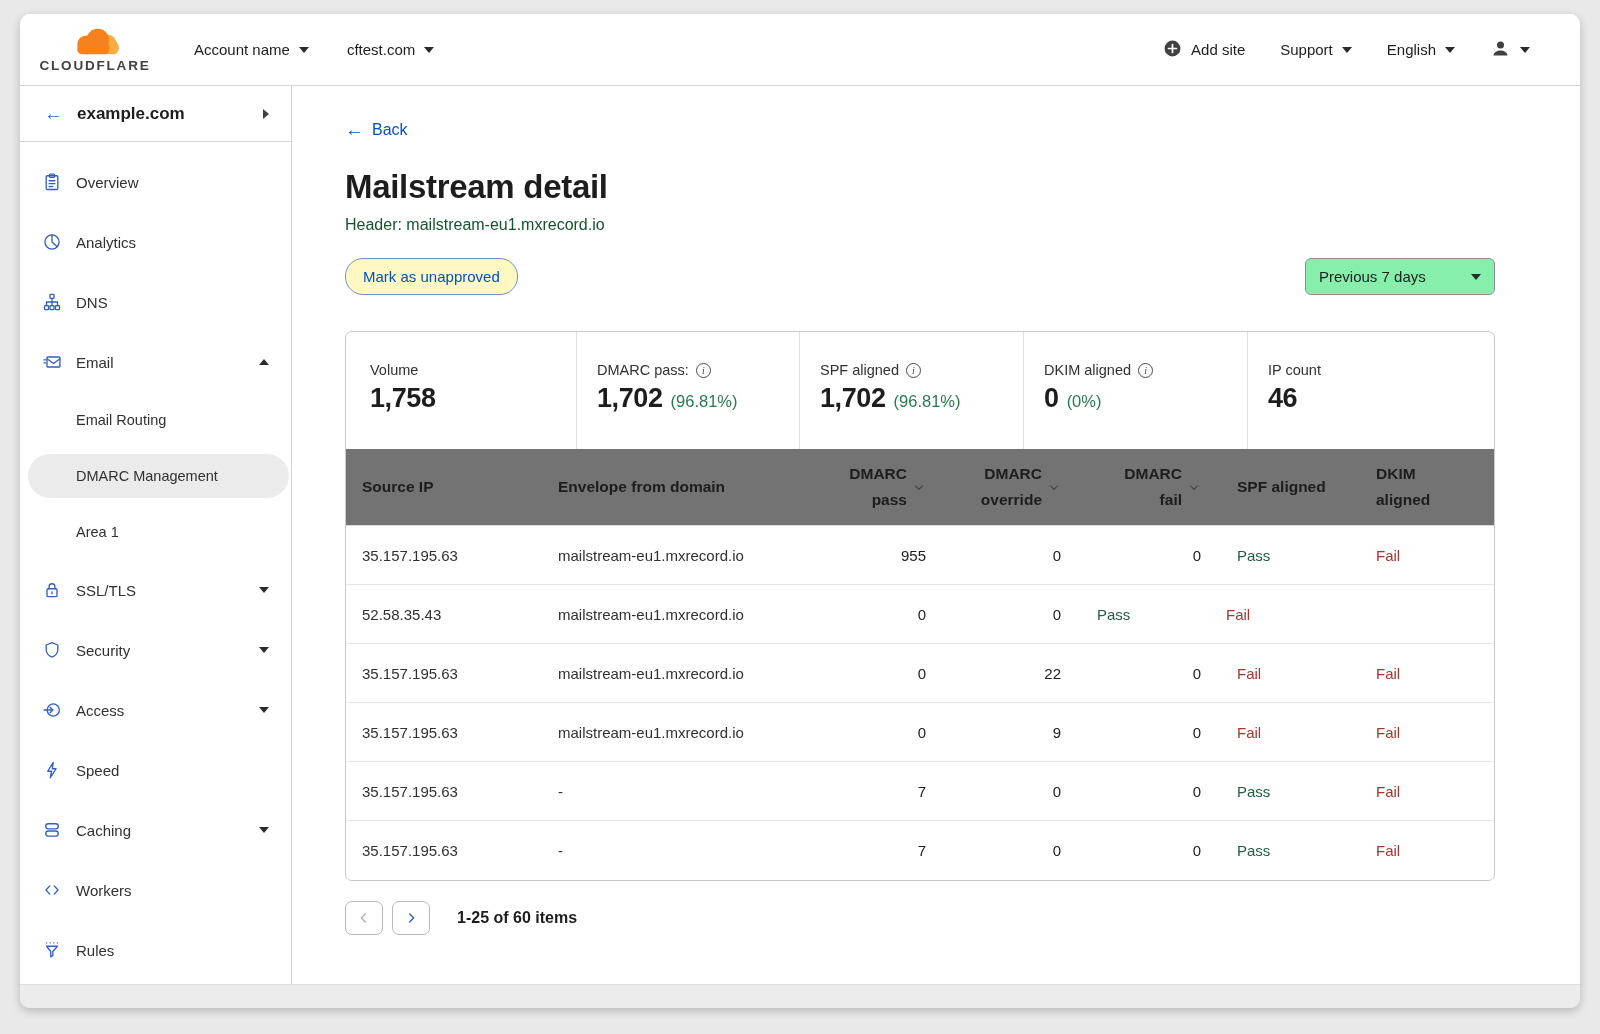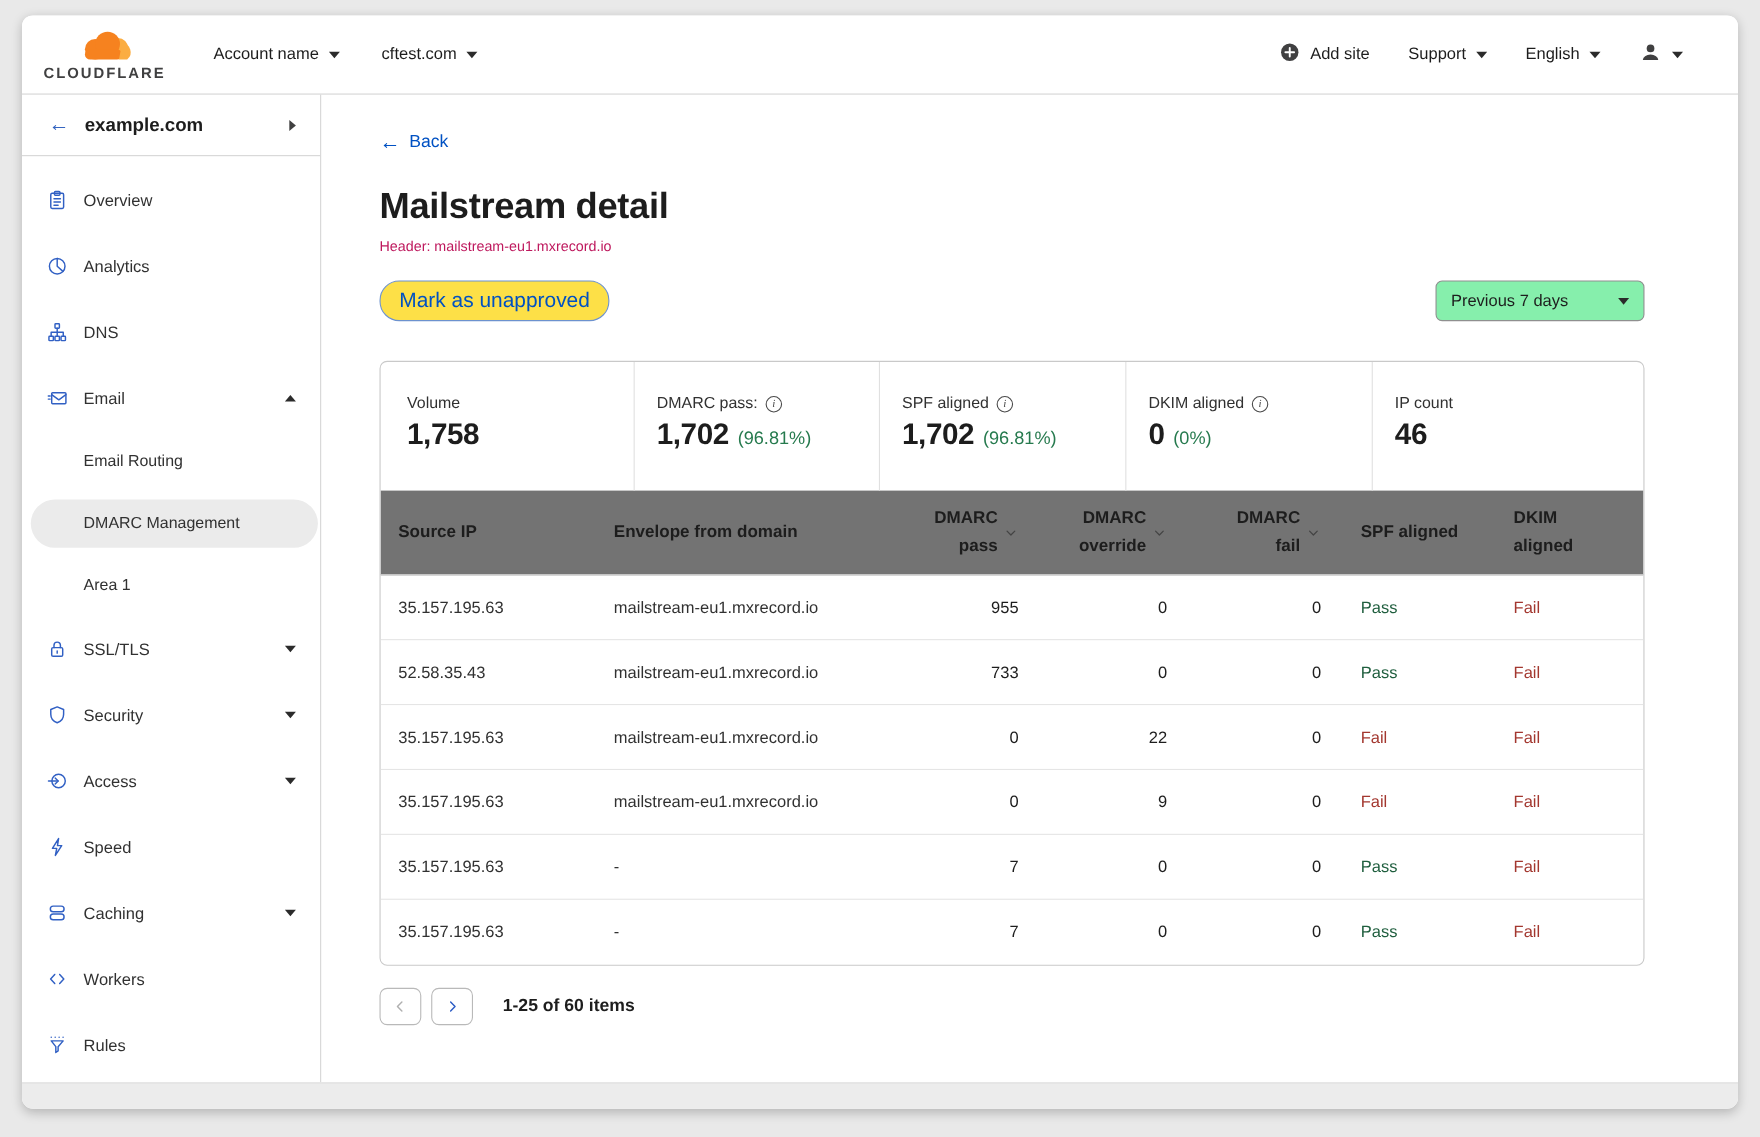--- a/index.html
+++ b/index.html
@@ -51,25 +51,25 @@
     font-size:14.5px; color:#313131; cursor:pointer;
   }
   .nav-sub.selected { margin:0 2px 0 8px; padding-left:48px; background:#ebebeb; border-radius:999px; height:44px; }
   .sub-slot { height:56px; display:flex; align-items:center; }
   .nav-ico svg { display:block; }
   
   .main { flex:1 1 auto; padding:34px 85px 0 53px; min-width:0; }
   .back-link { display:inline-flex; align-items:center; gap:8px; color:#0051c3; font-size:16px; cursor:pointer; }
   .back-link .arrow { font-size:19px; line-height:1; }
   .page-title { margin-top:28px; font-size:33px; font-weight:700; color:#1d1d1d; letter-spacing:-.3px; }
-  .page-subtitle { margin-top:10px; font-size:13px; color:#be185d; }
+  .page-subtitle { margin-top:10px; font-size:16px; color:#14532d; }
   .action-row { margin-top:24px; display:flex; align-items:center; }
   .btn-outline {
-    height:37px; padding:0 17px; background:#fde047; border:1px solid #6d92ce; border-radius:18px;
-    color:#0051c3; font-size:19px; font-family:inherit; cursor:pointer;
+    height:37px; padding:0 17px; background:#fef9c3; border:1px solid #6d92ce; border-radius:18px;
+    color:#0051c3; font-size:15px; font-family:inherit; cursor:pointer;
   }
   .select-box {
     margin-left:auto; width:190px; height:37px; border:1px solid #8f8f8f; border-radius:6px;
     display:flex; align-items:center; padding:0 13px; font-size:15px; color:#1d1d1d;
     background:#86efac; cursor:pointer;
   }
   .select-box .caret-down { margin-left:auto; }
   
   .data-card { margin-top:36px; border:1px solid #c9c9c9; border-radius:7px; overflow:hidden; background:#fff; }
   .stats-row { display:grid; grid-template-columns:230px 223px 224px 224px 1fr; height:117px; }
@@ -426,21 +426,20 @@
           <div class="td left">mailstream-eu1.mxrecord.io</div>
           <div class="td num">955</div>
           <div class="td num">0</div>
           <div class="td num">0</div>
           <div class="td spf pass">Pass</div>
           <div class="td dkim fail">Fail</div>
         </div>
         <div class="tbl-grid tbl-row">
           <div class="td left">52.58.35.43</div>
           <div class="td left">mailstream-eu1.mxrecord.io</div>
-          <div class="td num">733</div>
           <div class="td num">0</div>
           <div class="td num">0</div>
           <div class="td spf pass">Pass</div>
           <div class="td dkim fail">Fail</div>
         </div>
         <div class="tbl-grid tbl-row">
           <div class="td left">35.157.195.63</div>
           <div class="td left">mailstream-eu1.mxrecord.io</div>
           <div class="td num">0</div>
           <div class="td num">22</div>

